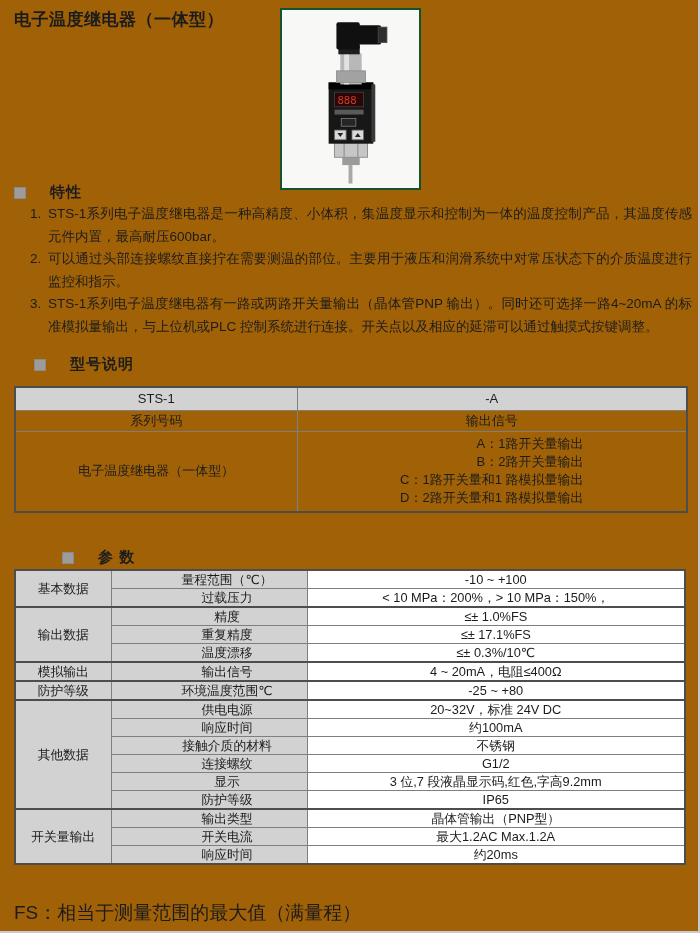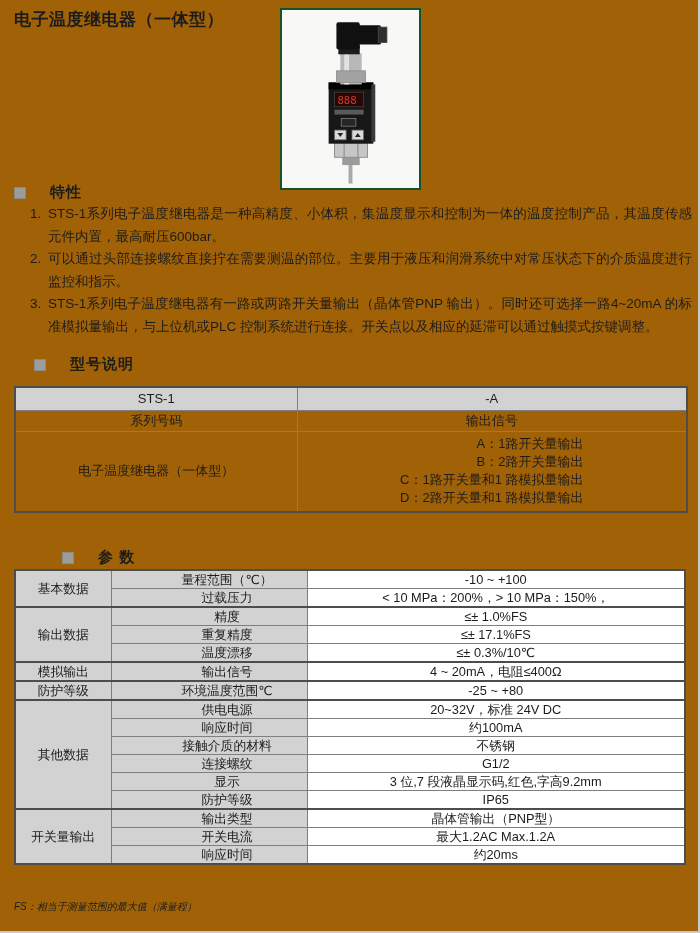--- a/index.html
+++ b/index.html
@@ -44,21 +44,21 @@
 
   
   .params { position:absolute; left:14px; top:569px; width:672px; border:2px solid #4d4d4d; }
   .params td { height:18px; line-height:17px; font-size:12.8px; }
   .params td.c1 { width:96px;  background:#d2d2d2; }
   .params td.c2 { width:196px; background:#d2d2d2;padding-left:40px; }
   .params td.c3 { background:#ffffff; }
   .params tr.gsep td { border-top:2px solid #4d4d4d; }
 
   
-  .footnote { position:absolute; left:14px; top:900px; font-size:10px;font-style:italic; }
+  .footnote { position:absolute; left:14px; top:900px; font-size:19px; }
 </style>
 </head>
 <body>
 
 <div class="page">
 
   <div class="title-block">
     <div>电子温度继电器（一体型）</div>
   </div>
 

